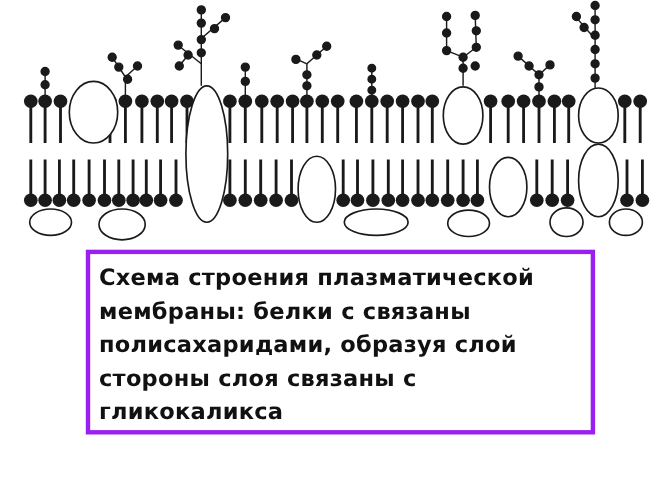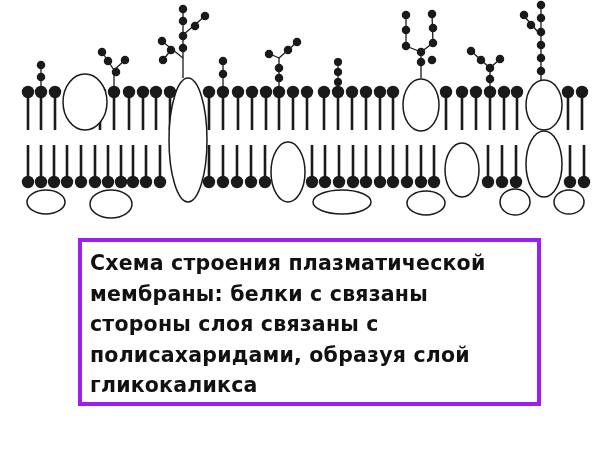--- a/index.html
+++ b/index.html
@@ -1,18 +1,18 @@
 <!DOCTYPE html>
 <html><head>
 <meta charset="utf-8">
 <style>
   html,body{margin:0;padding:0;background:#ffffff;}
   body{width:600px;height:450px;position:relative;overflow:hidden;font-family:"DejaVu Sans",sans-serif;}
   #diagram{position:absolute;left:0;top:0;width:600px;height:230px;}
-  #caption{position:absolute;left:78px;top:238px;width:455px;height:160px;border:4px solid #9a1ff0;background:#fff;box-sizing:content-box;}
+  #caption{position:absolute;left:78px;top:227px;width:455px;height:160px;border:4px solid #9a1ff0;background:#fff;box-sizing:content-box;}
   #caption-text{margin:6px 0 0 8px;font-family:"DejaVu Sans",sans-serif;font-weight:bold;font-size:20.5px;line-height:30.5px;color:#111;letter-spacing:0.2px;}
 </style>
 </head>
 <body>
 
 <svg id="diagram" viewBox="0 0 600 230" xmlns="http://www.w3.org/2000/svg">
   <g id="lipids-upper">
       <g>
         <line x1="28" y1="92" x2="28" y2="130" stroke="#1a1a1a" stroke-width="2.6"></line>
         <circle cx="28" cy="92" r="6.2" fill="#1a1a1a"></circle>
@@ -379,17 +379,17 @@
       <circle cx="531" cy="25" r="3.6"></circle>
         <circle cx="524" cy="15" r="3.6"></circle>
     </g>
   </g>
 </svg>
 
 <div id="caption" style="border-color: rgb(154, 31, 240);">
   <div id="caption-text">
     <div>Схема строения плазматической</div>
     <div>мембраны: белки с связаны</div>
+    <div>полисахаридами, образуя слой</div>
     <div>стороны слоя связаны с</div>
-    <div>полисахаридами, образуя слой</div>
     <div>гликокаликса</div>
   </div>
 </div>
 
 </body></html>

